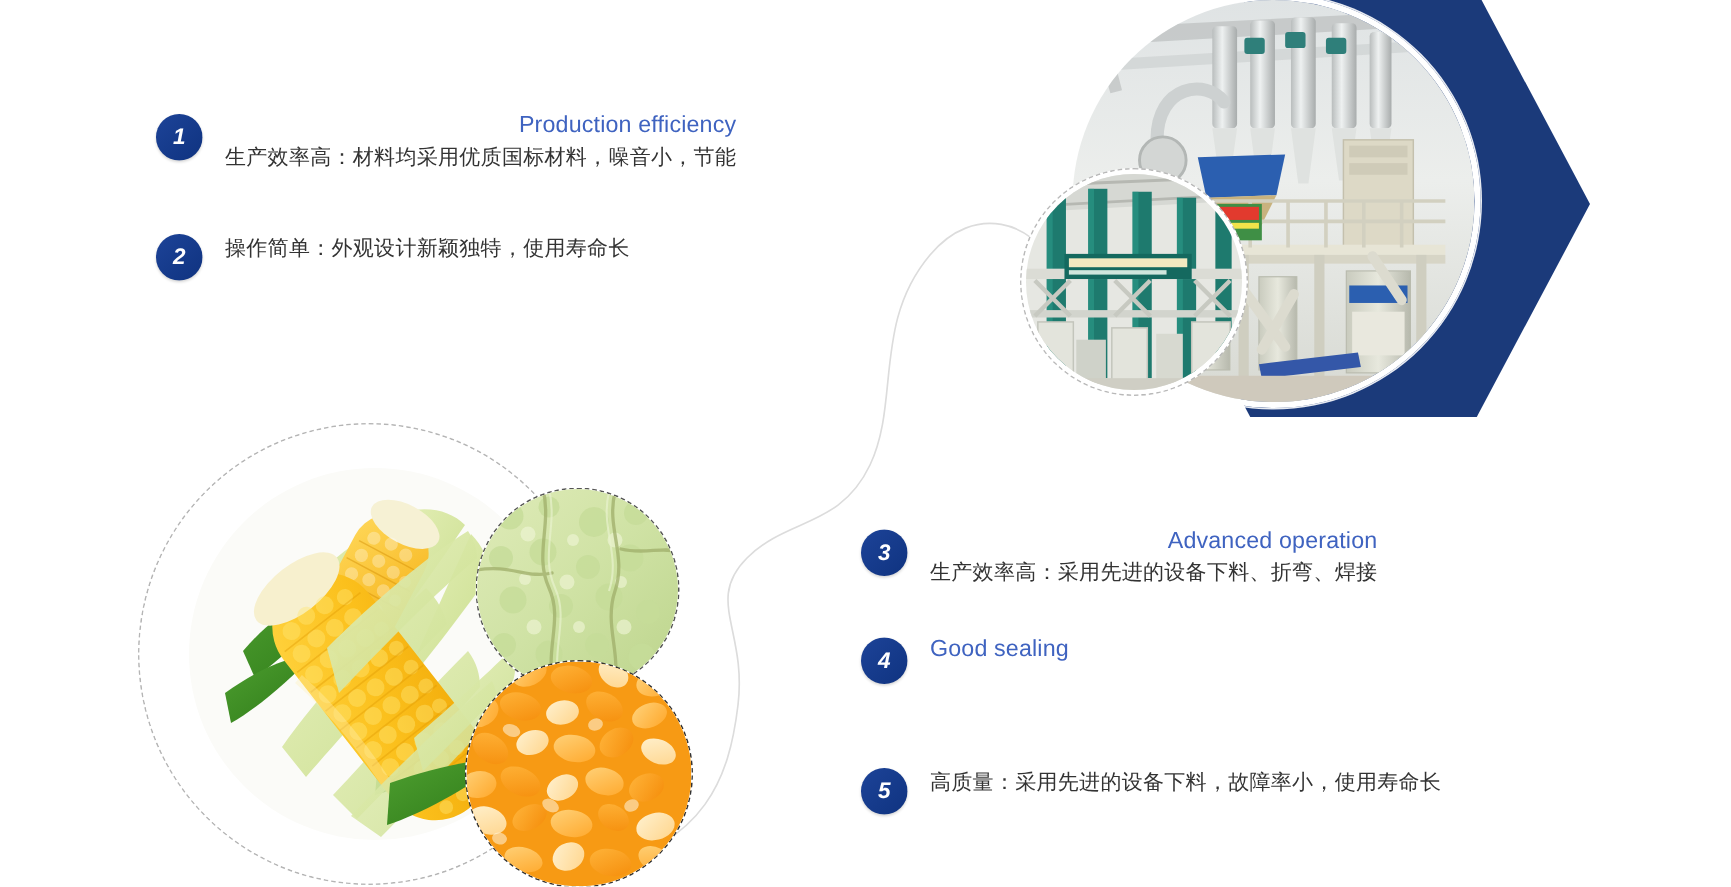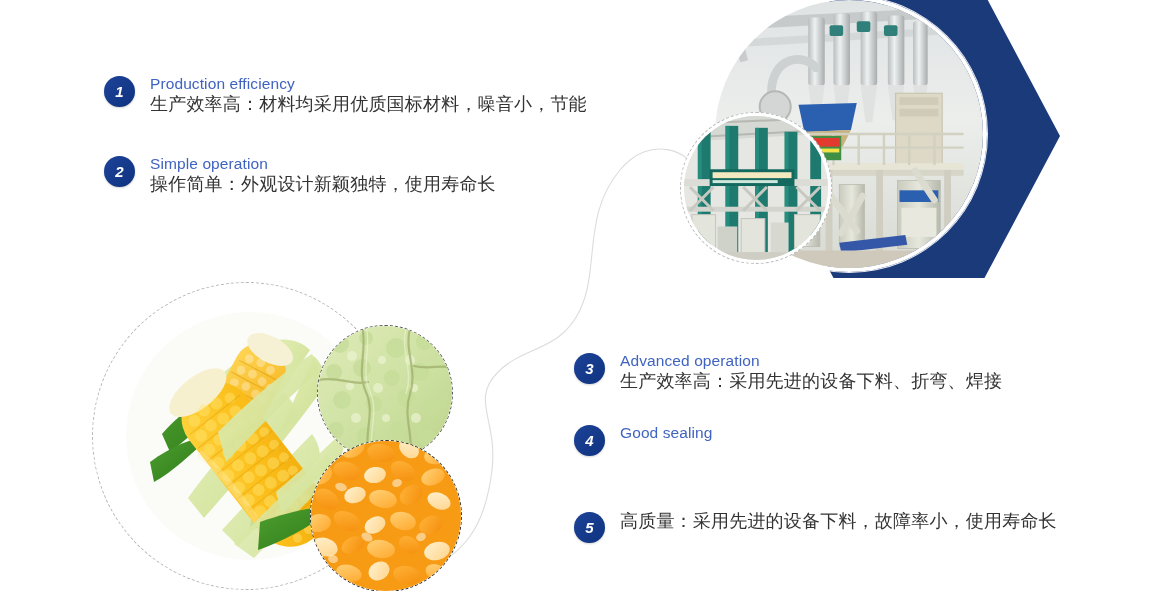--- a/index.html
+++ b/index.html
@@ -16,27 +16,27 @@
   .badge{
     width:31px;height:31px;border-radius:50%;
     background:#123a8c;
     background-image:linear-gradient(135deg,#1d4398 0%,#0f3380 100%);
     color:#fff;flex:0 0 31px;
     display:flex;align-items:center;justify-content:center;
     font-size:15px;font-style:italic;font-weight:bold;
     line-height:1;letter-spacing:0;
     box-shadow:0 1px 2px rgba(0,0,0,.18);
   }
-  .ftext{margin-left:15px;margin-top:-2px;}
+  .ftext{margin-left:15px;margin-top:-2px;text-align:right;}
   .ften{
     color:#3f63c0;font-size:15.5px;line-height:19px;
     white-space:nowrap;letter-spacing:.1px;
   }
   .ftcn{
-    color:#333333;font-size:18px;line-height:22px;
+    color:#333333;font-size:14px;line-height:22px;
     white-space:nowrap;letter-spacing:.2px;
   }
 
   
   #f1{left:104px;top:76px;}
   #f2{left:104px;top:156px;}
   #f3{left:574px;top:353px;}
   #f4{left:574px;top:425px;}
   #f5{left:574px;top:512px;}
 
@@ -521,21 +521,20 @@
     <div class="badge">1</div>
     <div class="ftext">
       <div class="ften">Production efficiency</div>
       <div class="ftcn">生产效率高：材料均采用优质国标材料，噪音小，节能</div>
     </div>
   </div>
 
   <div class="feature" id="f2">
     <div class="badge">2</div>
     <div class="ftext">
-      <div class="ften">Simple operation</div>
       <div class="ftcn">操作简单：外观设计新颖独特，使用寿命长</div>
     </div>
   </div>
 
   <div class="feature" id="f3">
     <div class="badge">3</div>
     <div class="ftext">
       <div class="ften">Advanced operation</div>
       <div class="ftcn">生产效率高：采用先进的设备下料、折弯、焊接</div>
     </div>

